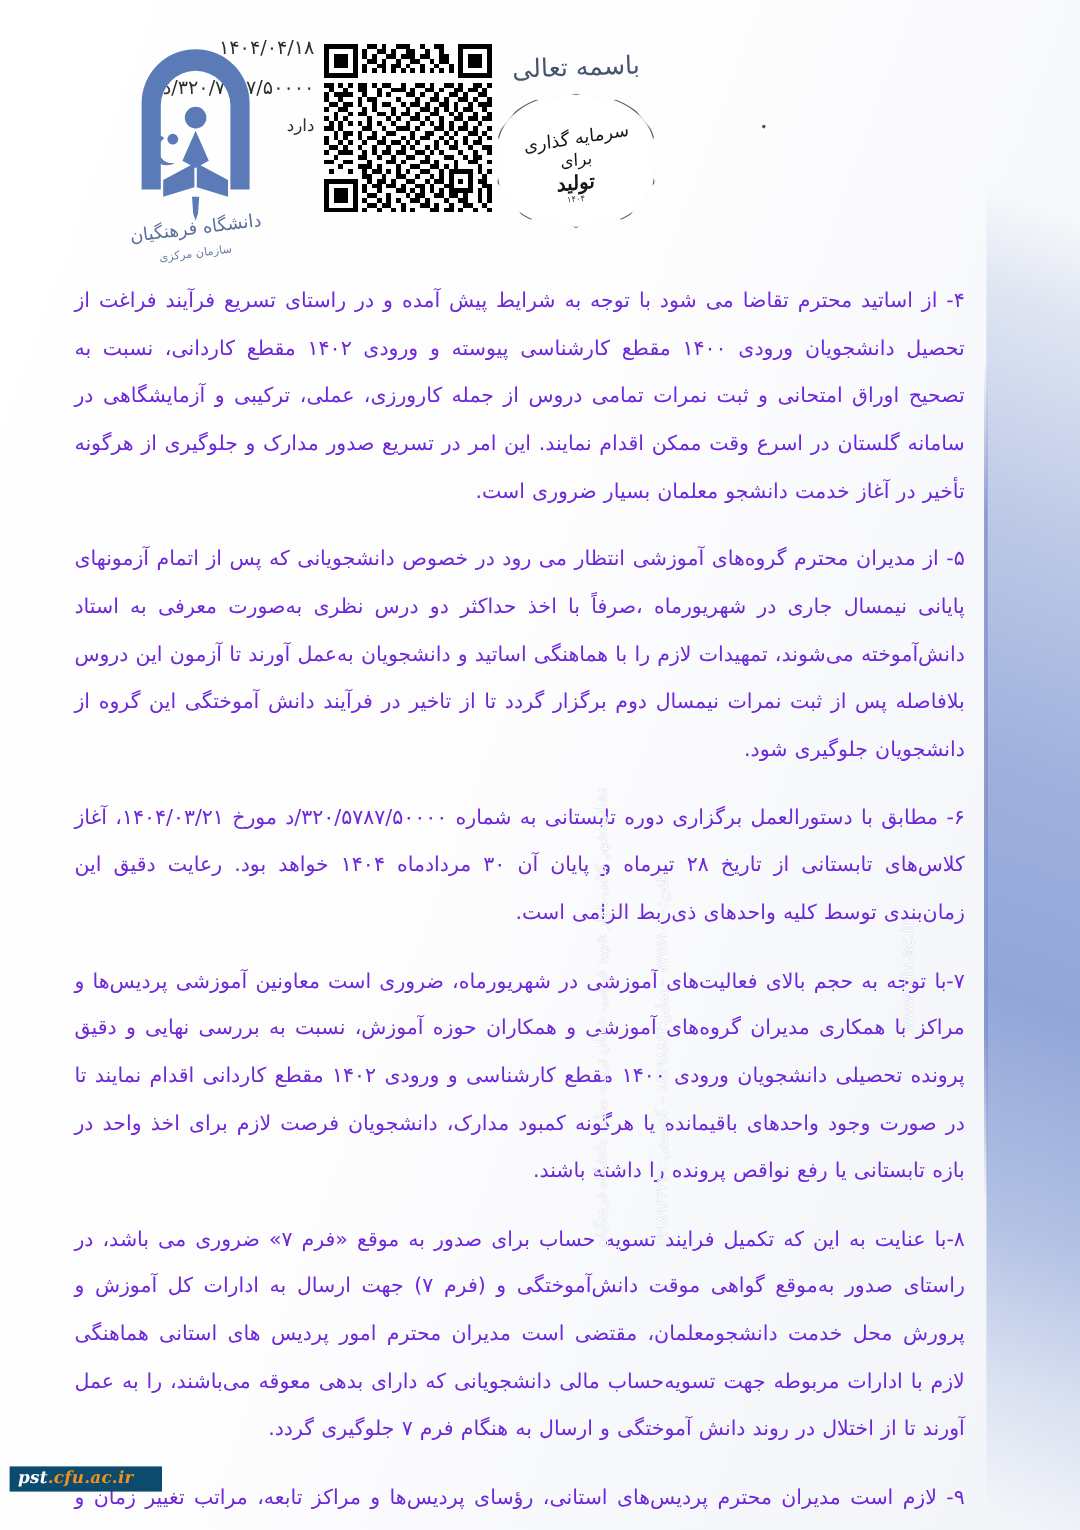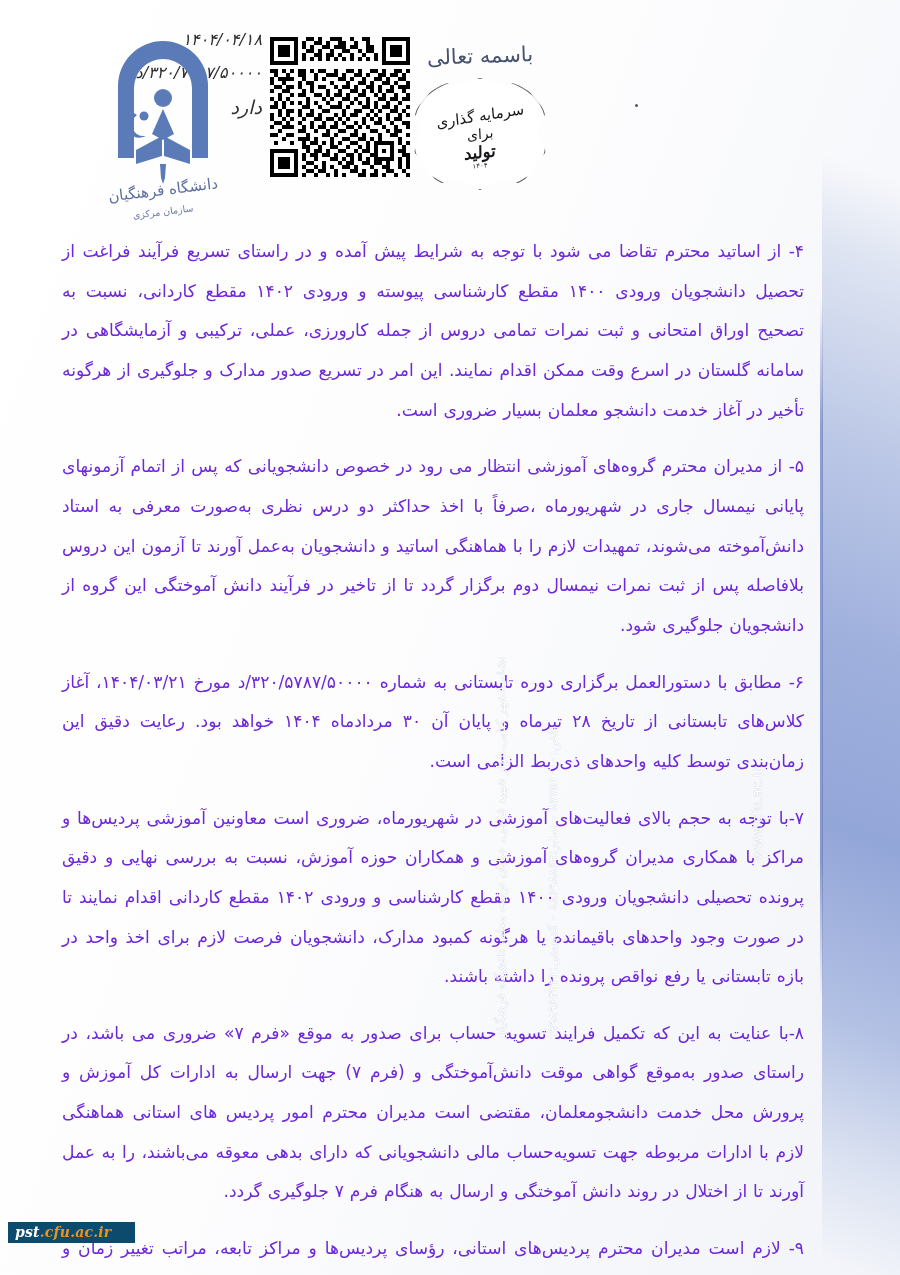--- a/index.html
+++ b/index.html
@@ -85,36 +85,35 @@
     color: #3d3d3d;
     line-height: 1.05;
   }
   .meta-row {
     display: flex;
     align-items: center;
     justify-content: flex-start;
     gap: 12px;
     margin-bottom: 16px;
     white-space: nowrap;
-    font-style: italic;
   }
   .meta-label {
     color: #9aa4b4;
     font-size: 15.5px;
     min-width: 56px;
     text-align: right;
     flex: 0 0 auto;
   }
   .meta-value {
     color: #2f2f2f;
     font-size: 16px;
     letter-spacing: .4px;
     flex: 0 0 auto;
   }
-  .meta-row.attach .meta-value { font-size: 19px; }
+  .meta-row.attach .meta-value { font-size: 14px; }
   .meta-dot {
     position: absolute;
     top: 104px;
     right: 262px;
     width: 3px; height: 3px;
     background: #555;
     border-radius: 50%;
   }
 
   

